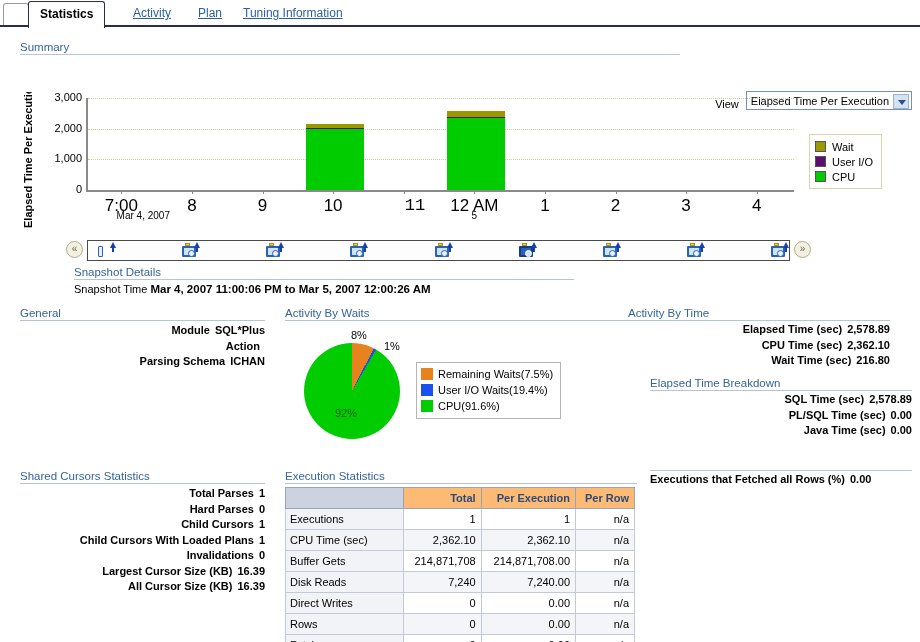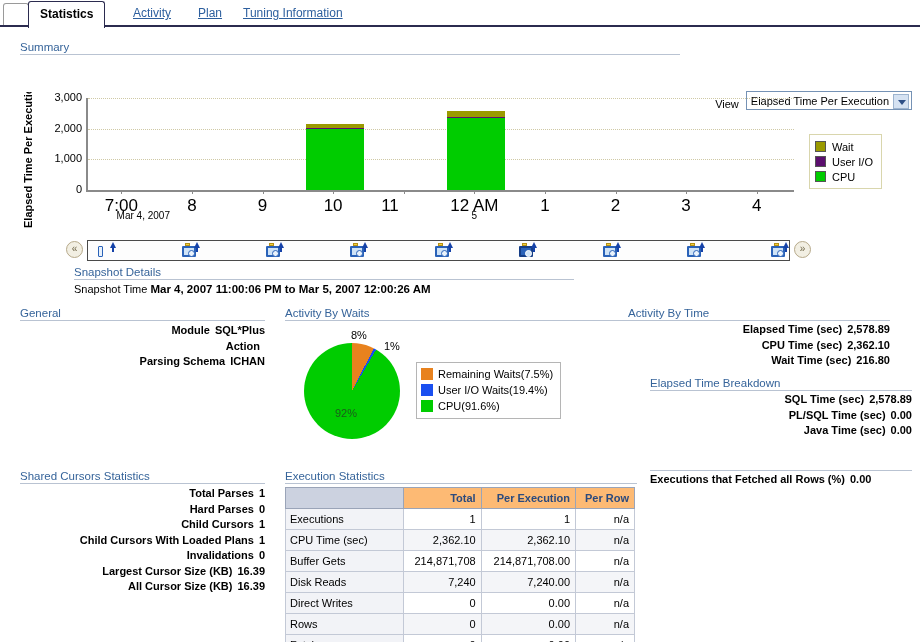--- a/index.html
+++ b/index.html
@@ -154,21 +154,21 @@
     <div class="xaxis" id="xaxis">
         <div class="xtick-mark" style="left: 35.3px;"></div>
         <div class="xtick" style="left: 35.3px;">7:00</div>
         <div class="xtick-mark" style="left: 105.9px;"></div>
         <div class="xtick" style="left: 105.9px;">8</div>
         <div class="xtick-mark" style="left: 176.5px;"></div>
         <div class="xtick" style="left: 176.5px;">9</div>
         <div class="xtick-mark" style="left: 247.1px;"></div>
         <div class="xtick" style="left: 247.1px;">10</div>
         <div class="xtick-mark" style="left: 317.7px;"></div>
-        <div class="xtick" style="left: 304px;">11</div>
+        <div class="xtick" style="left: 329px; font-family: Liberation Mono, monospace;">11</div>
         <div class="xtick-mark" style="left: 388.3px;"></div>
         <div class="xtick" style="left: 388.3px;">12 AM</div>
         <div class="xtick2" style="left: 388.3px;">5</div>
         <div class="xtick-mark" style="left: 458.9px;"></div>
         <div class="xtick" style="left: 458.9px;">1</div>
         <div class="xtick-mark" style="left: 529.5px;"></div>
         <div class="xtick" style="left: 529.5px;">2</div>
         <div class="xtick-mark" style="left: 600.1px;"></div>
         <div class="xtick" style="left: 600.1px;">3</div>
         <div class="xtick-mark" style="left: 670.7px;"></div>

